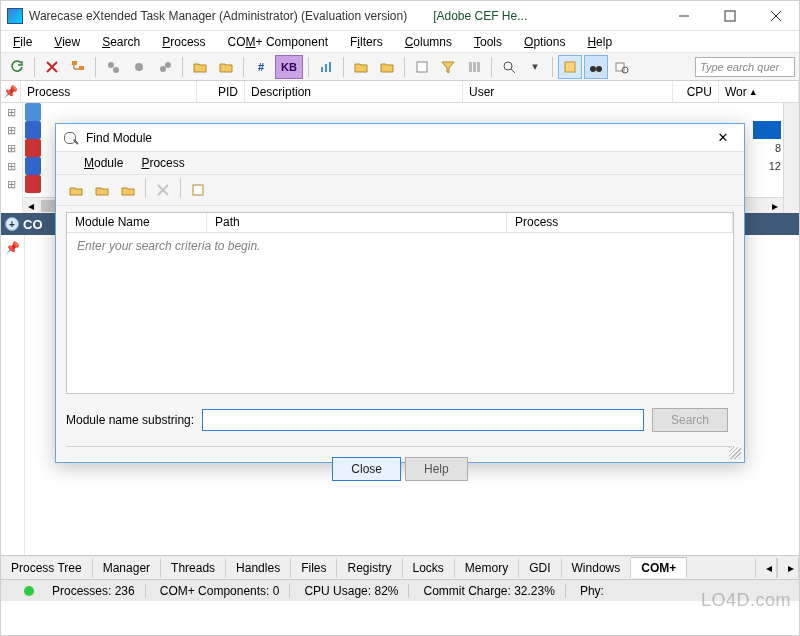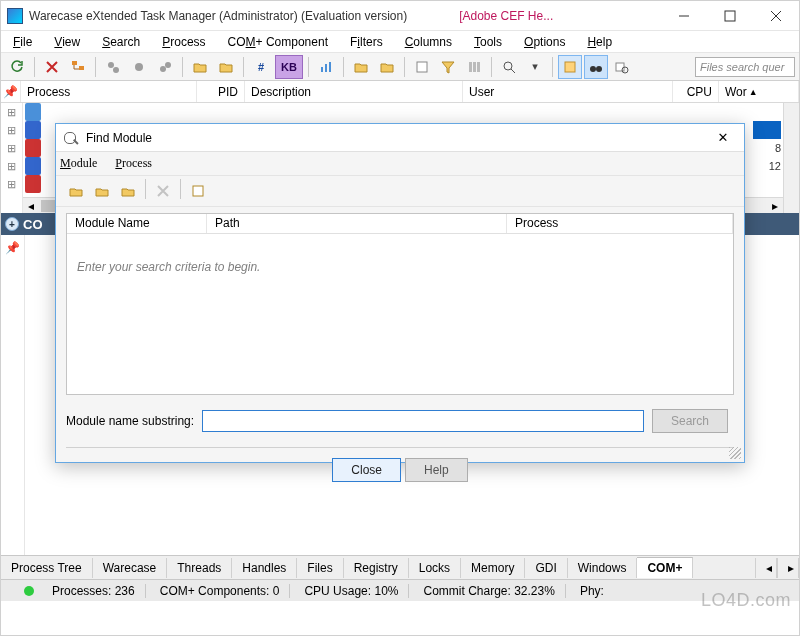--- a/index.html
+++ b/index.html
@@ -21,21 +21,21 @@
     align-items: center;
     background: #fff;
     border-bottom: 1px solid #e6e6e6;
   }
   .titlebar .app-icon {
     width: 16px; height: 16px; margin: 0 6px;
     background: linear-gradient(135deg,#3a7bd5,#00d2ff);
     border: 1px solid #2a5080;
   }
   .titlebar .title { color:#333; flex:0 0 auto; }
-  .titlebar .title2 { color:#be185d; margin-left: 52px; }
+  .titlebar .title2 { color:#14532d; margin-left: 26px; }
   .titlebar .spacer { flex:1; }
   .winbtn { width:46px; height:30px; display:flex; align-items:center; justify-content:center; color:#333; }
   
   .menubar {
     display:flex; align-items:center; height:22px; padding:0 6px; gap:10px;
     border-bottom: 1px solid #e6e6e6;
   }
   .menubar span { padding:2px 6px; }
   .menubar u { text-decoration: underline; }
   
@@ -101,26 +101,26 @@
   
   .dialog {
     position:absolute; left:54px; top:122px; width:690px; height:340px;
     background:#f5f5f5; border:1px solid #65a7e2; box-shadow:0 4px 18px rgba(0,0,0,.25);
   }
   .dialog .dlg-title { height:28px; background:#fff; display:flex; align-items:center; padding:0 8px; border-bottom:1px solid #e0e0e0; }
   .dialog .dlg-title .icn { width:16px; height:16px; margin-right:6px; position:relative; }
   .dialog .dlg-title .icn::before { content:""; position:absolute; width:10px; height:10px; border:1px solid #666; border-radius:5px; left:0; top:2px; }
   .dialog .dlg-title .icn::after { content:""; position:absolute; width:6px; height:1.5px; background:#666; transform:rotate(45deg); left:9px; top:11px; }
   .dialog .dlg-close { margin-left:auto; width:26px; text-align:center; font-size:13px; }
-  .dialog .dlg-menu { display:flex; gap:18px; padding:4px 4px;font-family:Liberation Serif, serif; }
+  .dialog .dlg-menu { display:flex; gap:18px; padding:4px 28px; }
   .dialog .dlg-tb { display:flex; gap:2px; padding:3px 8px; border-top:1px solid #e4e4e4; border-bottom:1px solid #e4e4e4; }
   .dialog .listarea { margin:6px 10px 0 10px; background:#fff; border:1px solid #c4c4c4; height:182px; }
   .dialog .listarea .lcols { display:flex; height:20px; border-bottom:1px solid #e0e0e0; }
   .dialog .listarea .lcols div { padding:2px 8px; border-right:1px solid #e6e6e6; font-size:12px; }
-  .dialog .listarea .prompt { color:#808080; font-style:italic; padding:6px 10px;margin-top:20px; }
+  .dialog .listarea .prompt { color:#808080; font-style:italic; padding:6px 10px; }
   .dialog .row-sub { display:flex; align-items:center; gap:8px; margin:14px 16px 0 10px; }
   .dialog .row-sub input[type=text] { flex:1; height:22px; border:1px solid #2f7dd1; outline:none; padding:0 4px; font-family:inherit; }
   .dialog .row-sub .btn, .dialog .btn {
     height:24px; padding:0 18px; background:#e1e1e1; border:1px solid #adadad; color:#555;
     font-family:inherit; font-size:12px;
   }
   .dialog .row-sub .btn[disabled] { color:#9a9a9a; }
   .dialog hr { border:none; border-top:1px solid #d0d0d0; margin:14px 10px 10px 10px; }
   .dialog .btnrow { display:flex; justify-content:center; gap:4px; }
   .dialog .btnrow .primary { background:#e8f2fd; border:1px solid #2f7dd1; color:#222; }
@@ -278,21 +278,21 @@
         <circle cx="4" cy="9" r="3" fill="#333"></circle>
         <circle cx="10" cy="9" r="3" fill="#333"></circle>
       </svg>
     </div>
   <div class="tbtn">
       <svg class="icon-svg" viewBox="0 0 14 14">
         <rect x="1" y="3" width="8" height="8" fill="#fff" stroke="#888"></rect>
         <circle cx="10" cy="10" r="3" fill="none" stroke="#555"></circle>
       </svg>
     </div>
-  <div class="searchbox">Files search quer</div>
+  <div class="searchbox">Type earch quer</div>
 </div>
 
 <div class="cols">
   <div class="cell pin">📌</div>
   <div class="cell" style="width:176px">Process</div>
   <div class="cell" style="width:48px;justify-content:flex-end">PID</div>
   <div class="cell" style="width:218px">Description</div>
   <div class="cell" style="width:210px">User</div>
   <div class="cell" style="width:46px;justify-content:flex-end">CPU</div>
   <div class="cell" style="flex:1">
@@ -335,40 +335,40 @@
 </div>
 
 <div class="lower">
   <div class="pincol2">
     <div>📌</div>
   </div>
 </div>
 
 <div class="bottomtabs">
   <div class="tab">Process Tree</div>
-  <div class="tab">Warecase</div>
+  <div class="tab">Manager</div>
   <div class="tab">Threads</div>
   <div class="tab">Handles</div>
   <div class="tab">Files</div>
   <div class="tab">Registry</div>
   <div class="tab">Locks</div>
   <div class="tab">Memory</div>
   <div class="tab">GDI</div>
   <div class="tab">Windows</div>
   <div class="tab active">COM+</div>
   <div style="flex:1"></div>
   <div class="tab navtab">◂</div>
   <div class="tab navtab">▸</div>
 </div>
 
 <div class="statusbar">
   <div class="led"></div>
   <div class="cell">Processes: 236</div>
   <div class="cell">COM+ Components: 0</div>
-  <div class="cell">CPU Usage: 10%</div>
+  <div class="cell">CPU Usage: 82%</div>
   <div class="cell">Commit Charge: 32.23%</div>
   <div class="cell" style="border:none">Phy:</div>
 </div>
 
 <div class="watermark">LO4D.com</div>
 
 <div class="dialog">
   <div class="dlg-title">
     <div class="icn"></div>
     <span>Find Module</span>

